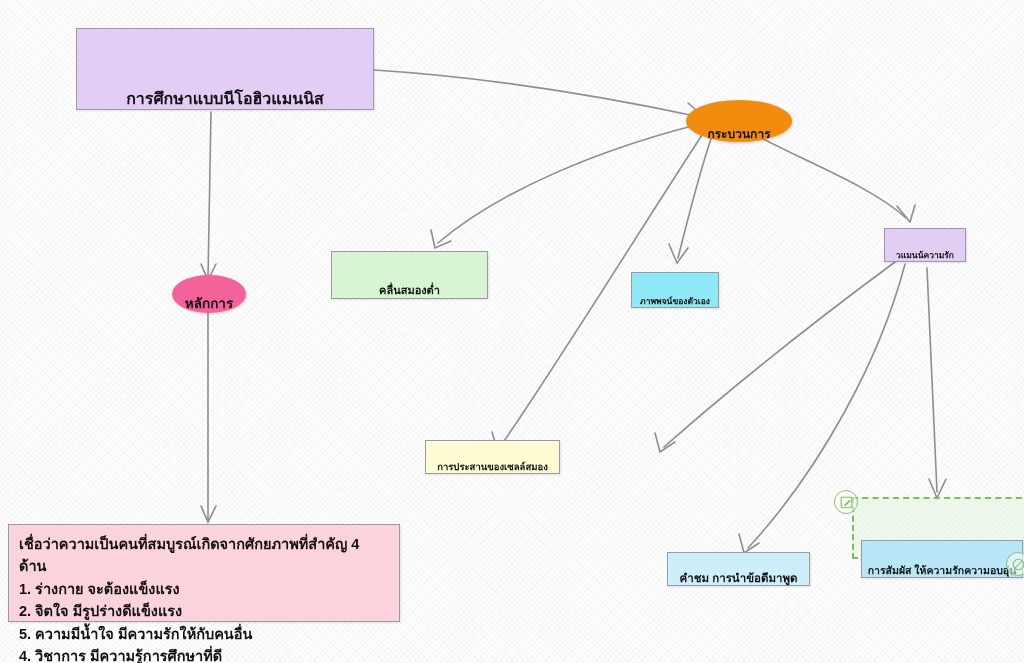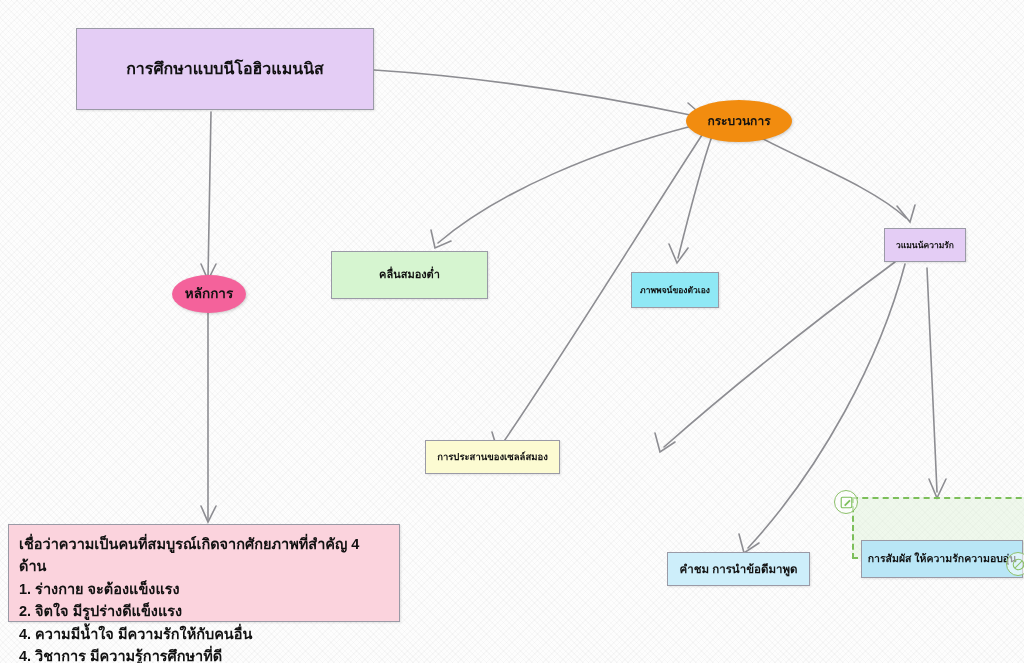--- a/index.html
+++ b/index.html
@@ -22,21 +22,21 @@
     position: absolute;
     left: 0; top: 0;
     width: 1024px;
     height: 663px;
     pointer-events: none;
   }
   .node {
     position: absolute;
     box-sizing: border-box;
     display: flex;
-    align-items: center;
+    align-items: flex-end;
     justify-content: center;
     text-align: center;
     font-weight: bold;
     color: #111111;
     line-height: 1.25;
   }
   .rect {
     border: 1px solid #9a9aa6;
     box-shadow: 1px 1px 2px rgba(0,0,0,0.10);
   }
@@ -165,17 +165,17 @@
     <svg width="13" height="13" viewBox="0 0 16 16" aria-hidden="true">
       <circle cx="8" cy="8" r="6.5" fill="none" stroke="#8cc06a" stroke-width="1.3"></circle>
       <path d="M3.5 12.5 L12.5 3.5" stroke="#8cc06a" stroke-width="1.3"></path>
     </svg>
   </div>
 
   <div class="node rect listbox" style="left:8px; top:524px; width:392px; height:98px; background:#fbd3dd;">
     <span class="headline">เชื่อว่าความเป็นคนที่สมบูรณ์เกิดจากศักยภาพที่สำคัญ 4 ด้าน</span>
     <span class="li">1. ร่างกาย จะต้องแข็งแรง</span>
     <span class="li">2. จิตใจ มีรูปร่างดีแข็งแรง</span>
-    <span class="li">4. ความมีน้ำใจ มีความรักให้กับคนอื่น</span>
+    <span class="li">5. ความมีน้ำใจ มีความรักให้กับคนอื่น</span>
     <span class="li">4. วิชาการ มีความรู้การศึกษาที่ดี</span>
   </div>
 
 </div>
 
 </body></html>

